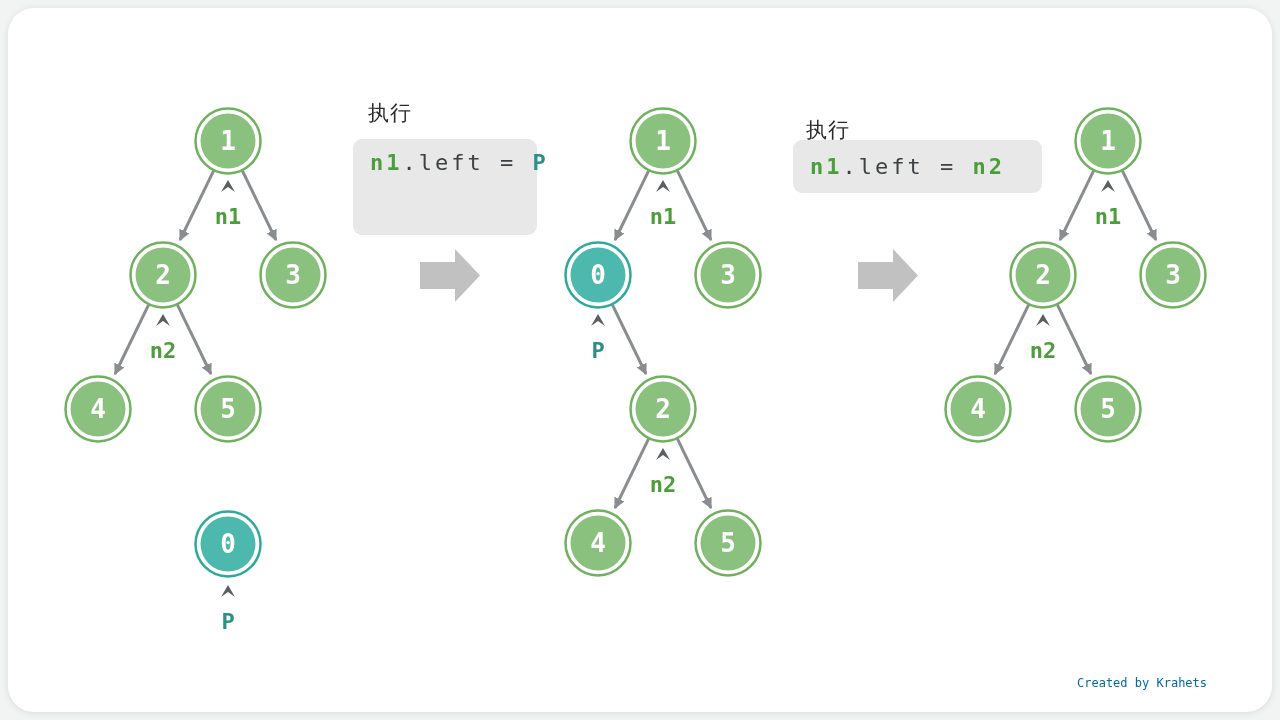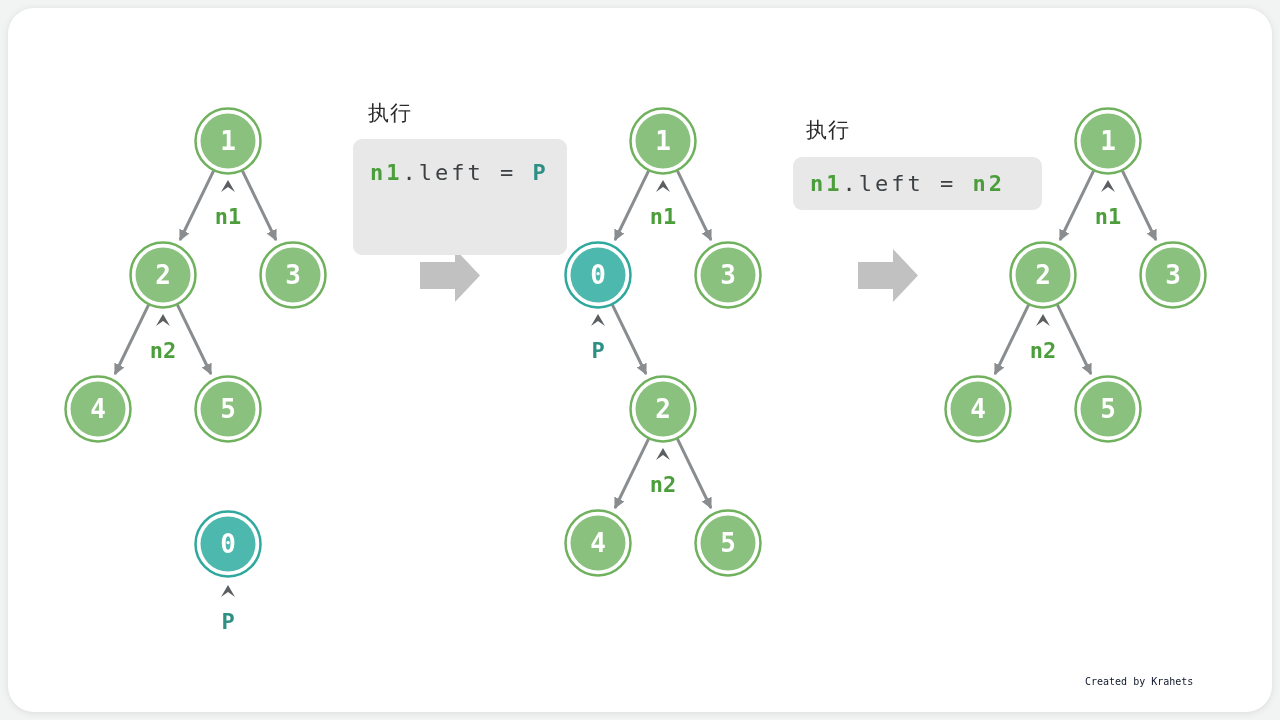--- a/index.html
+++ b/index.html
@@ -38,32 +38,32 @@
 
   
   .step-title {
     position:absolute; font-size:21px; color:#2b2b2b; letter-spacing:1px;
   }
   .code-box {
     position:absolute; background:#e8e8e8; border-radius:9px;
     font-family:"DejaVu Sans Mono","Liberation Mono",monospace;
     font-size:22px; color:#3c4043; letter-spacing:3px;
   }
-  .code-box-1 { left:353px; top:139px; width:214px; height:84px; padding:16px 0; box-sizing:content-box; }
+  .code-box-1 { left:353px; top:139px; width:184px; height:84px; padding:6px 0; box-sizing:content-box; }
   .code-box-1 .code-line { line-height:36px; height:36px; }
-  .code-box-2 { left:793px; top:157px; width:249px; height:53px; display:flex; align-items:center; }
+  .code-box-2 { left:793px; top:140px; width:249px; height:53px; display:flex; align-items:center; }
   .code-line { padding-left:17px; white-space:pre; }
   .tok-plain { color:#3c4043; }
   .tok-green { color:#4c9e3c; font-weight:bold; }
   .tok-teal  { color:#2e8f85; font-weight:bold; }
 
   .footer-credit {
     position:absolute; left:1077px; top:676px;
     font-family:"DejaVu Sans Mono","Liberation Mono",monospace;
-    font-size:10px; color:#0f172a; white-space:pre;margin-left:8px;
+    font-size:12px; color:#0369a1; white-space:pre;
   }
 </style>
 </head>
 <body>
 
 <div class="canvas">
   <div class="card"></div>
 
   <svg class="diagram" width="1280" height="720" viewBox="0 0 1280 720">
     <defs>

